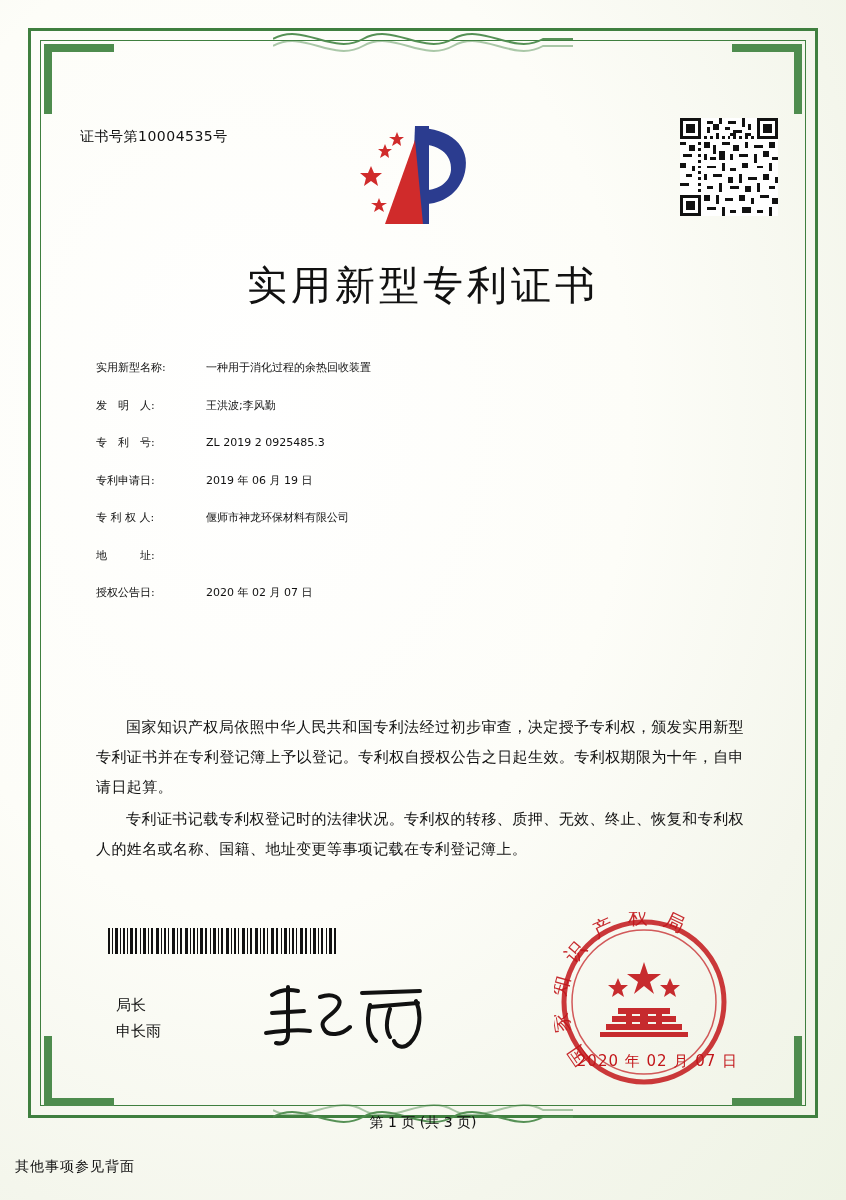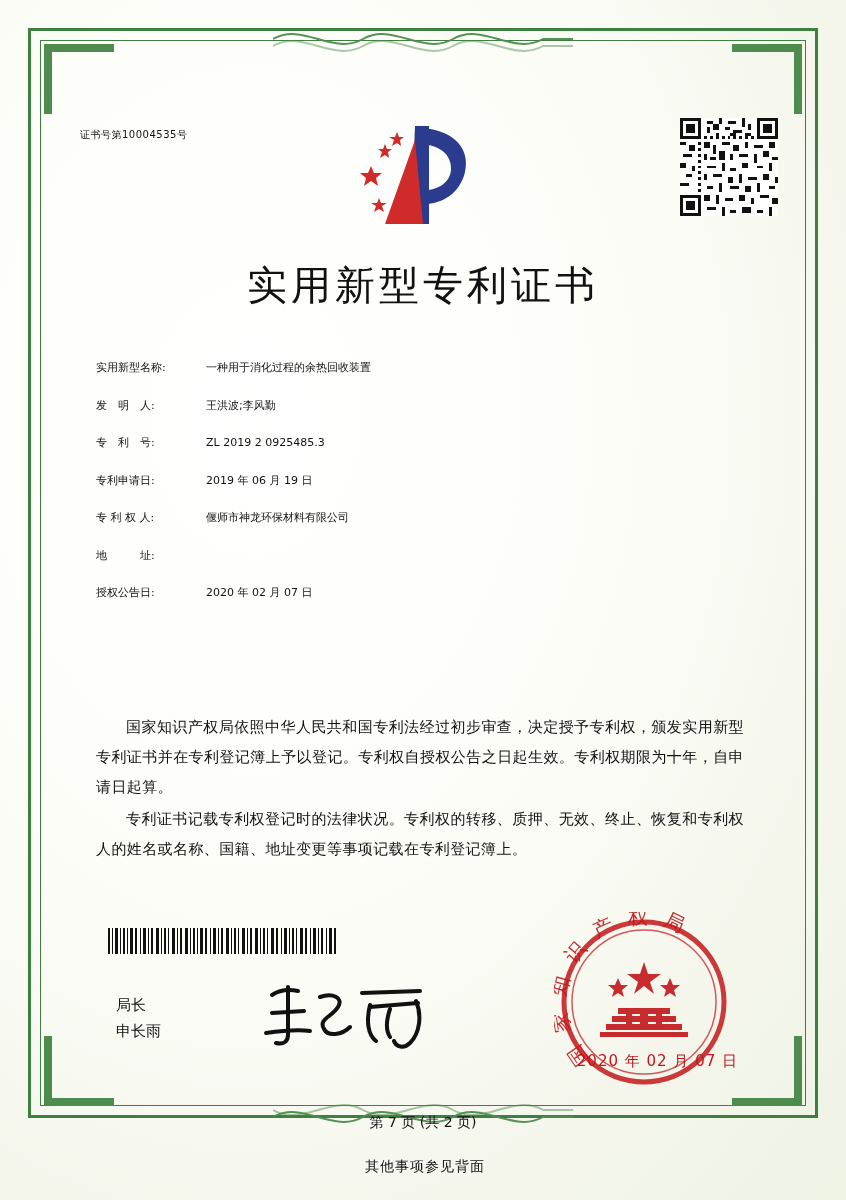--- a/index.html
+++ b/index.html
@@ -71,21 +71,21 @@
     width: 300px;
     height: 34px;
     opacity: .95;
   }
 
   
   .cert-number {
     position: absolute;
     left: 80px;
     top: 128px;
-    font-size: 10px;
+    font-size: 14px;
     color: #111;
     letter-spacing: .5px;
     white-space: nowrap;
   }
 
   .emblem {
     position: absolute;
     left: 355px;
     top: 120px;
     width: 120px;
@@ -212,23 +212,23 @@
   .page-number {
     position: absolute;
     left: 0; right: 0;
     top: 1114px;
     text-align: center;
     font-size: 14px;
     color: #111;
   }
   .footnote {
     position: absolute;
-    left: 4px; right: 0;
+    left: 15px; right: 0;
     top: 1158px;
-    text-align: center;
+    text-align: left;
     font-size: 14px;
     color: #111;
     letter-spacing: 1px;
   }
 </style>
 </head>
 <body>
 
 <div class="certificate">
 
@@ -522,16 +522,16 @@
       <rect x="64" y="96" width="52" height="6"></rect>
       <rect x="46" y="120" width="88" height="5"></rect>
       <rect x="72" y="100" width="6" height="14"></rect>
       <rect x="86" y="100" width="8" height="14"></rect>
       <rect x="102" y="100" width="6" height="14"></rect>
     </g>
   </svg>
 
   <div class="seal-date">2020 年 02 月 07 日</div>
 
-  <div class="page-number">第 7 页 (共 2 页)</div>
+  <div class="page-number">第 1 页 (共 3 页)</div>
   <div class="footnote">其他事项参见背面</div>
 
 </div>
 
 </body></html>

